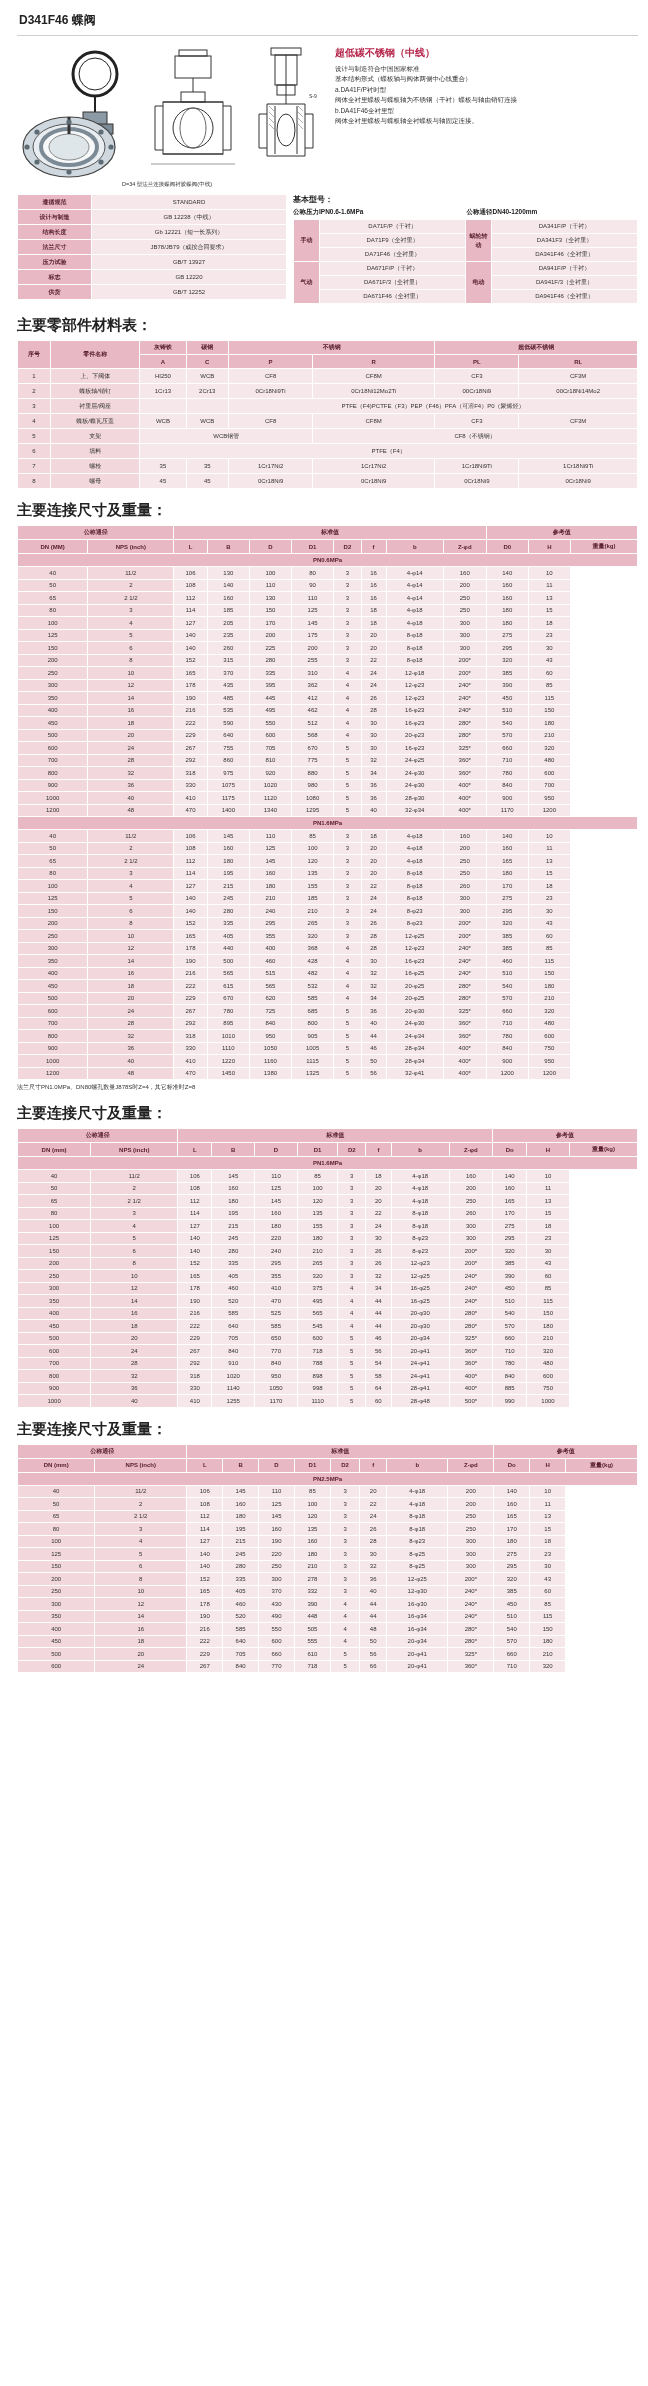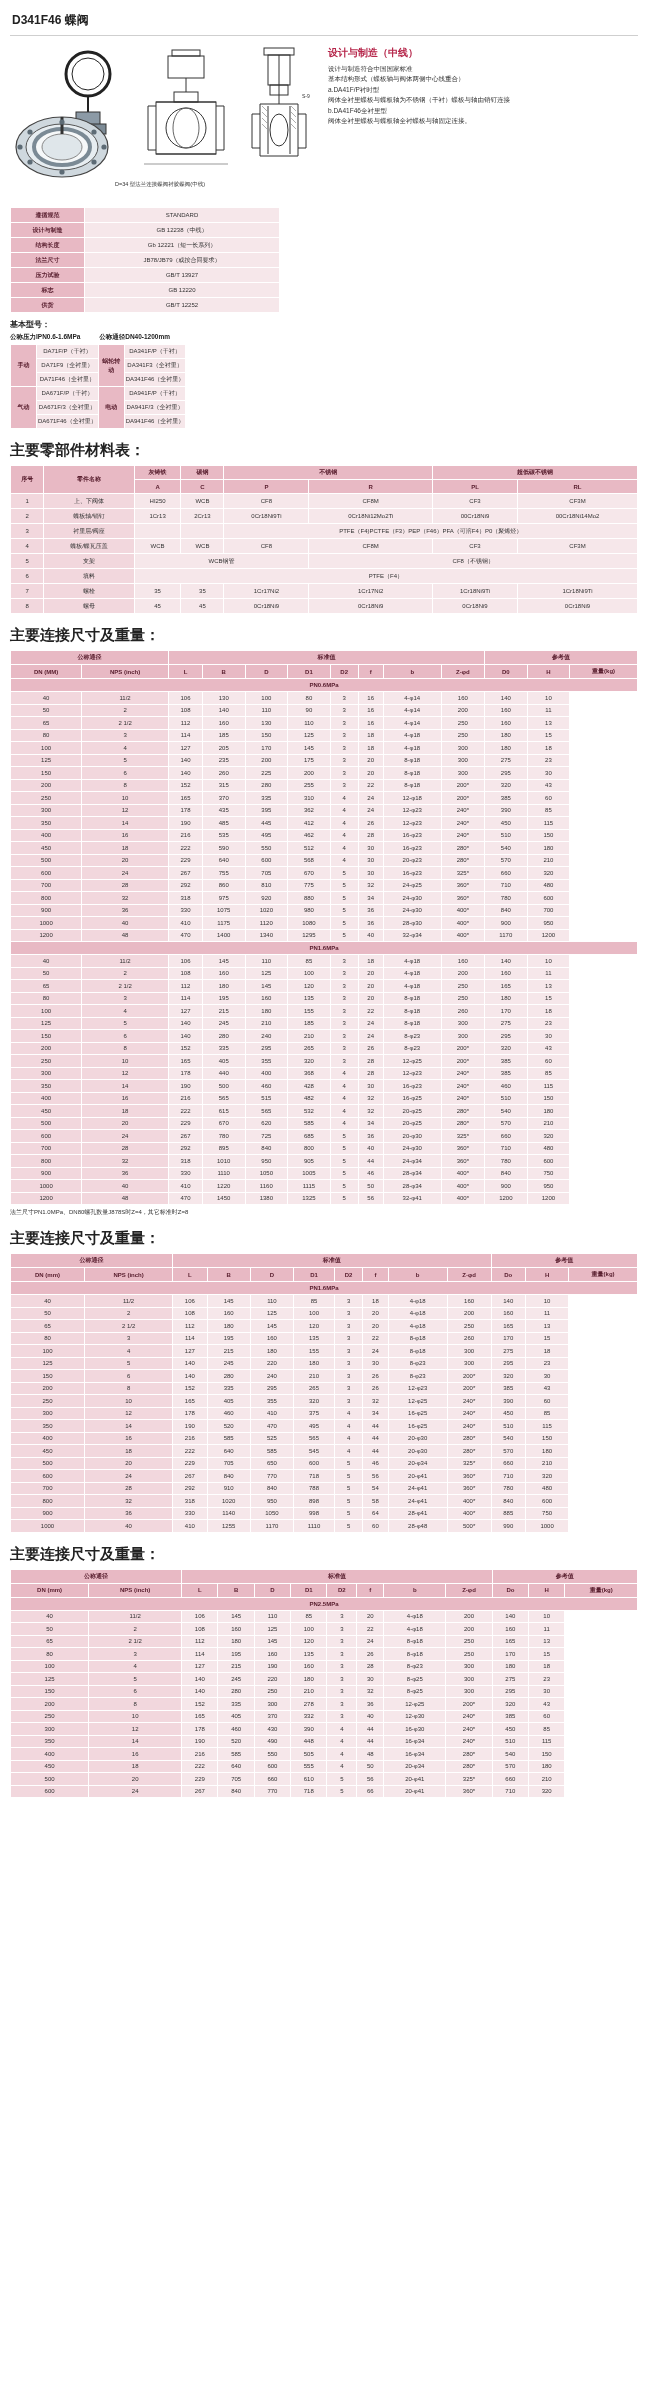--- a/index.html
+++ b/index.html
@@ -3,21 +3,21 @@
 <meta charset="utf-8">
 <style>
   * { box-sizing: border-box; }
   body {
     margin: 0;
     background: #ffffff;
     font-family: "Liberation Sans", sans-serif;
     width: 648px;
     color: #333;
   }
-  .page { width: 648px; padding: 8px 10px 20px 10px; }
+  .page { width: 648px; padding: 8px 10px 20px 17px; }
 
   .doc-title {
     font-size: 12px; font-weight: bold; color: #222;
     padding: 4px 0 6px 2px;
   }
 
   hr.rule { border: none; border-top: 1px solid #cfcfcf; margin: 0 0 8px 0; }
 
   
   .top-area { display: flex; gap: 6px; align-items: flex-start; }
@@ -151,33 +151,33 @@
           <line x1="51" y1="62" x2="56" y2="67"></line>
             <line x1="51" y1="68" x2="56" y2="73"></line>
           <line x1="51" y1="74" x2="56" y2="79"></line>
             <line x1="51" y1="80" x2="56" y2="85"></line>
         </g>
         <text x="62" y="54" font-size="5" fill="#333">S-9</text>
       </svg>
     </div>
 
     <div class="spec-text">
-      <h3>设计与制造（中线）</h3>
+      <h3>超低碳不锈钢（中线）</h3>
       <p>设计与制造符合中国国家标准</p>
       <p>基本结构形式（蝶板轴与阀体两侧中心线重合）</p>
       <p>a.DA41F/P衬时型</p>
       <p>阀体全衬里蝶板与蝶板轴为不锈钢（干衬）蝶板与轴由销钉连接</p>
       <p>b.DA41F46全衬里型</p>
       <p>阀体全衬里蝶板与蝶板轴全衬蝶板与轴固定连接。</p>
     </div>
   </div>
 
   <div class="fig-caption" style="width:300px;text-align:center;margin-top:2px;">D=34 型法兰连接蝶阀衬胶蝶阀(中线)</div>
 
-  <div class="std-wrap" style="margin-top:19px;flex-direction:column;">
+  <div class="std-wrap" style="margin-top:6px;">
     <table class="std-table">
       <tbody id="std-body">
           <tr>
             <td class="k">遵循规范</td>
             <td class="v">STANDARD</td>
           </tr>
           <tr>
             <td class="k">设计与制造</td>
             <td class="v">GB 12238（中线）</td>
           </tr>

